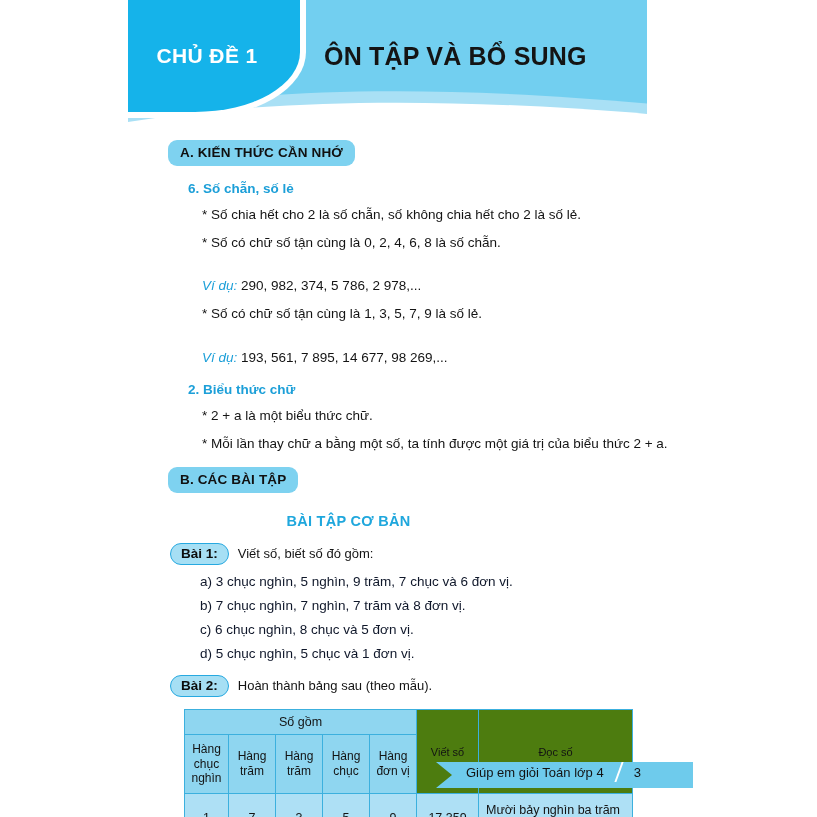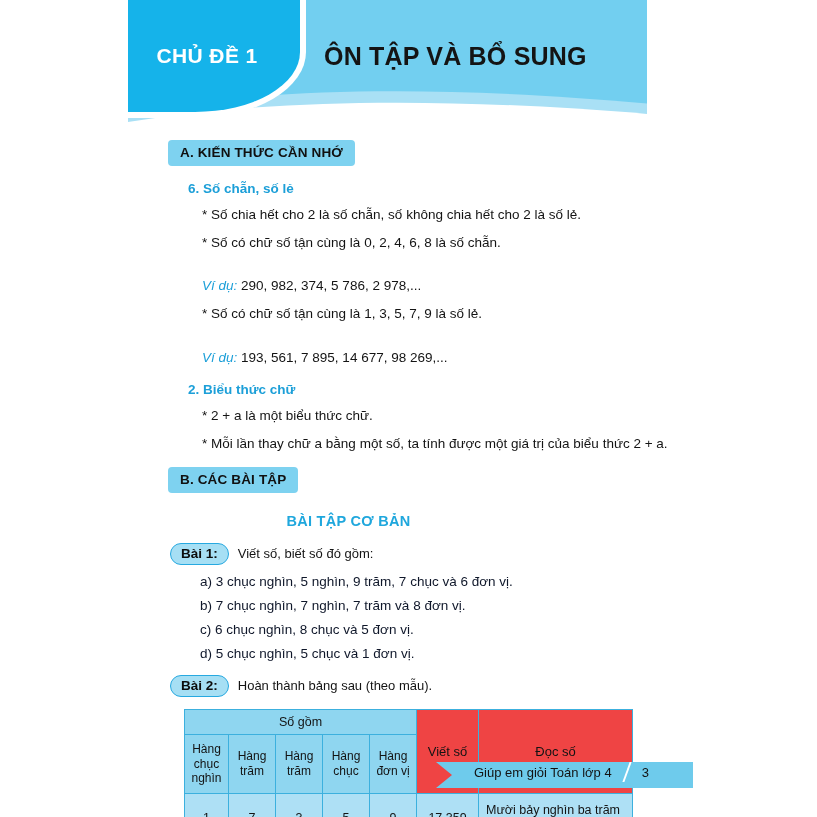--- a/index.html
+++ b/index.html
@@ -115,21 +115,21 @@
     width: 817px;
   }
 
   .section-badge {
     display: inline-block;
     background: #7ed2f0;
     color: #101010;
     font-weight: bold;
     font-size: 13.5px;
     padding: 5px 12px 6px 12px;
-    border-radius: 4px;
+    border-radius: 9px;
     margin-left: 168px;
     letter-spacing: 0.15px;
   }
 
   .subsection {
     margin-left: 188px;
     margin-top: 15px;
     color: #1c9fd8;
     font-weight: bold;
     font-size: 13.5px;
@@ -221,22 +221,22 @@
     font-size: 12.5px;
   }
   .th-sub {
     background: #8fd6f0;
     height: 58px;
     font-size: 12px;
     line-height: 1.22;
     padding: 2px 1px;
   }
   .th-span {
-    background: #ef4444;
-    font-size: 13px;
+    background: #4d7c0f;
+    font-size: 11px;
   }
   .row-filled td {
     background: #aee0f5;
     height: 42px;
   }
   .row-empty td {
     background: #e2f4fc;
     height: 40px;
   }
   .cell-read {
@@ -258,21 +258,21 @@
     position: absolute;
     left: 0;
     top: 0;
     width: 257px;
     height: 26px;
     background: #6ecbec;
     clip-path: polygon(0 0, 257px 0, 257px 26px, 0 26px, 16px 13px);
   }
   .footer-inner {
     position: absolute;
-    left: 12px;
+    left: 4px;
     top: 0;
     width: 257px;
     height: 20px;
     display: flex;
     align-items: center;
     justify-content: flex-start;
     padding-left: 26px;
     box-sizing: border-box;
   }
   .footer-text {

